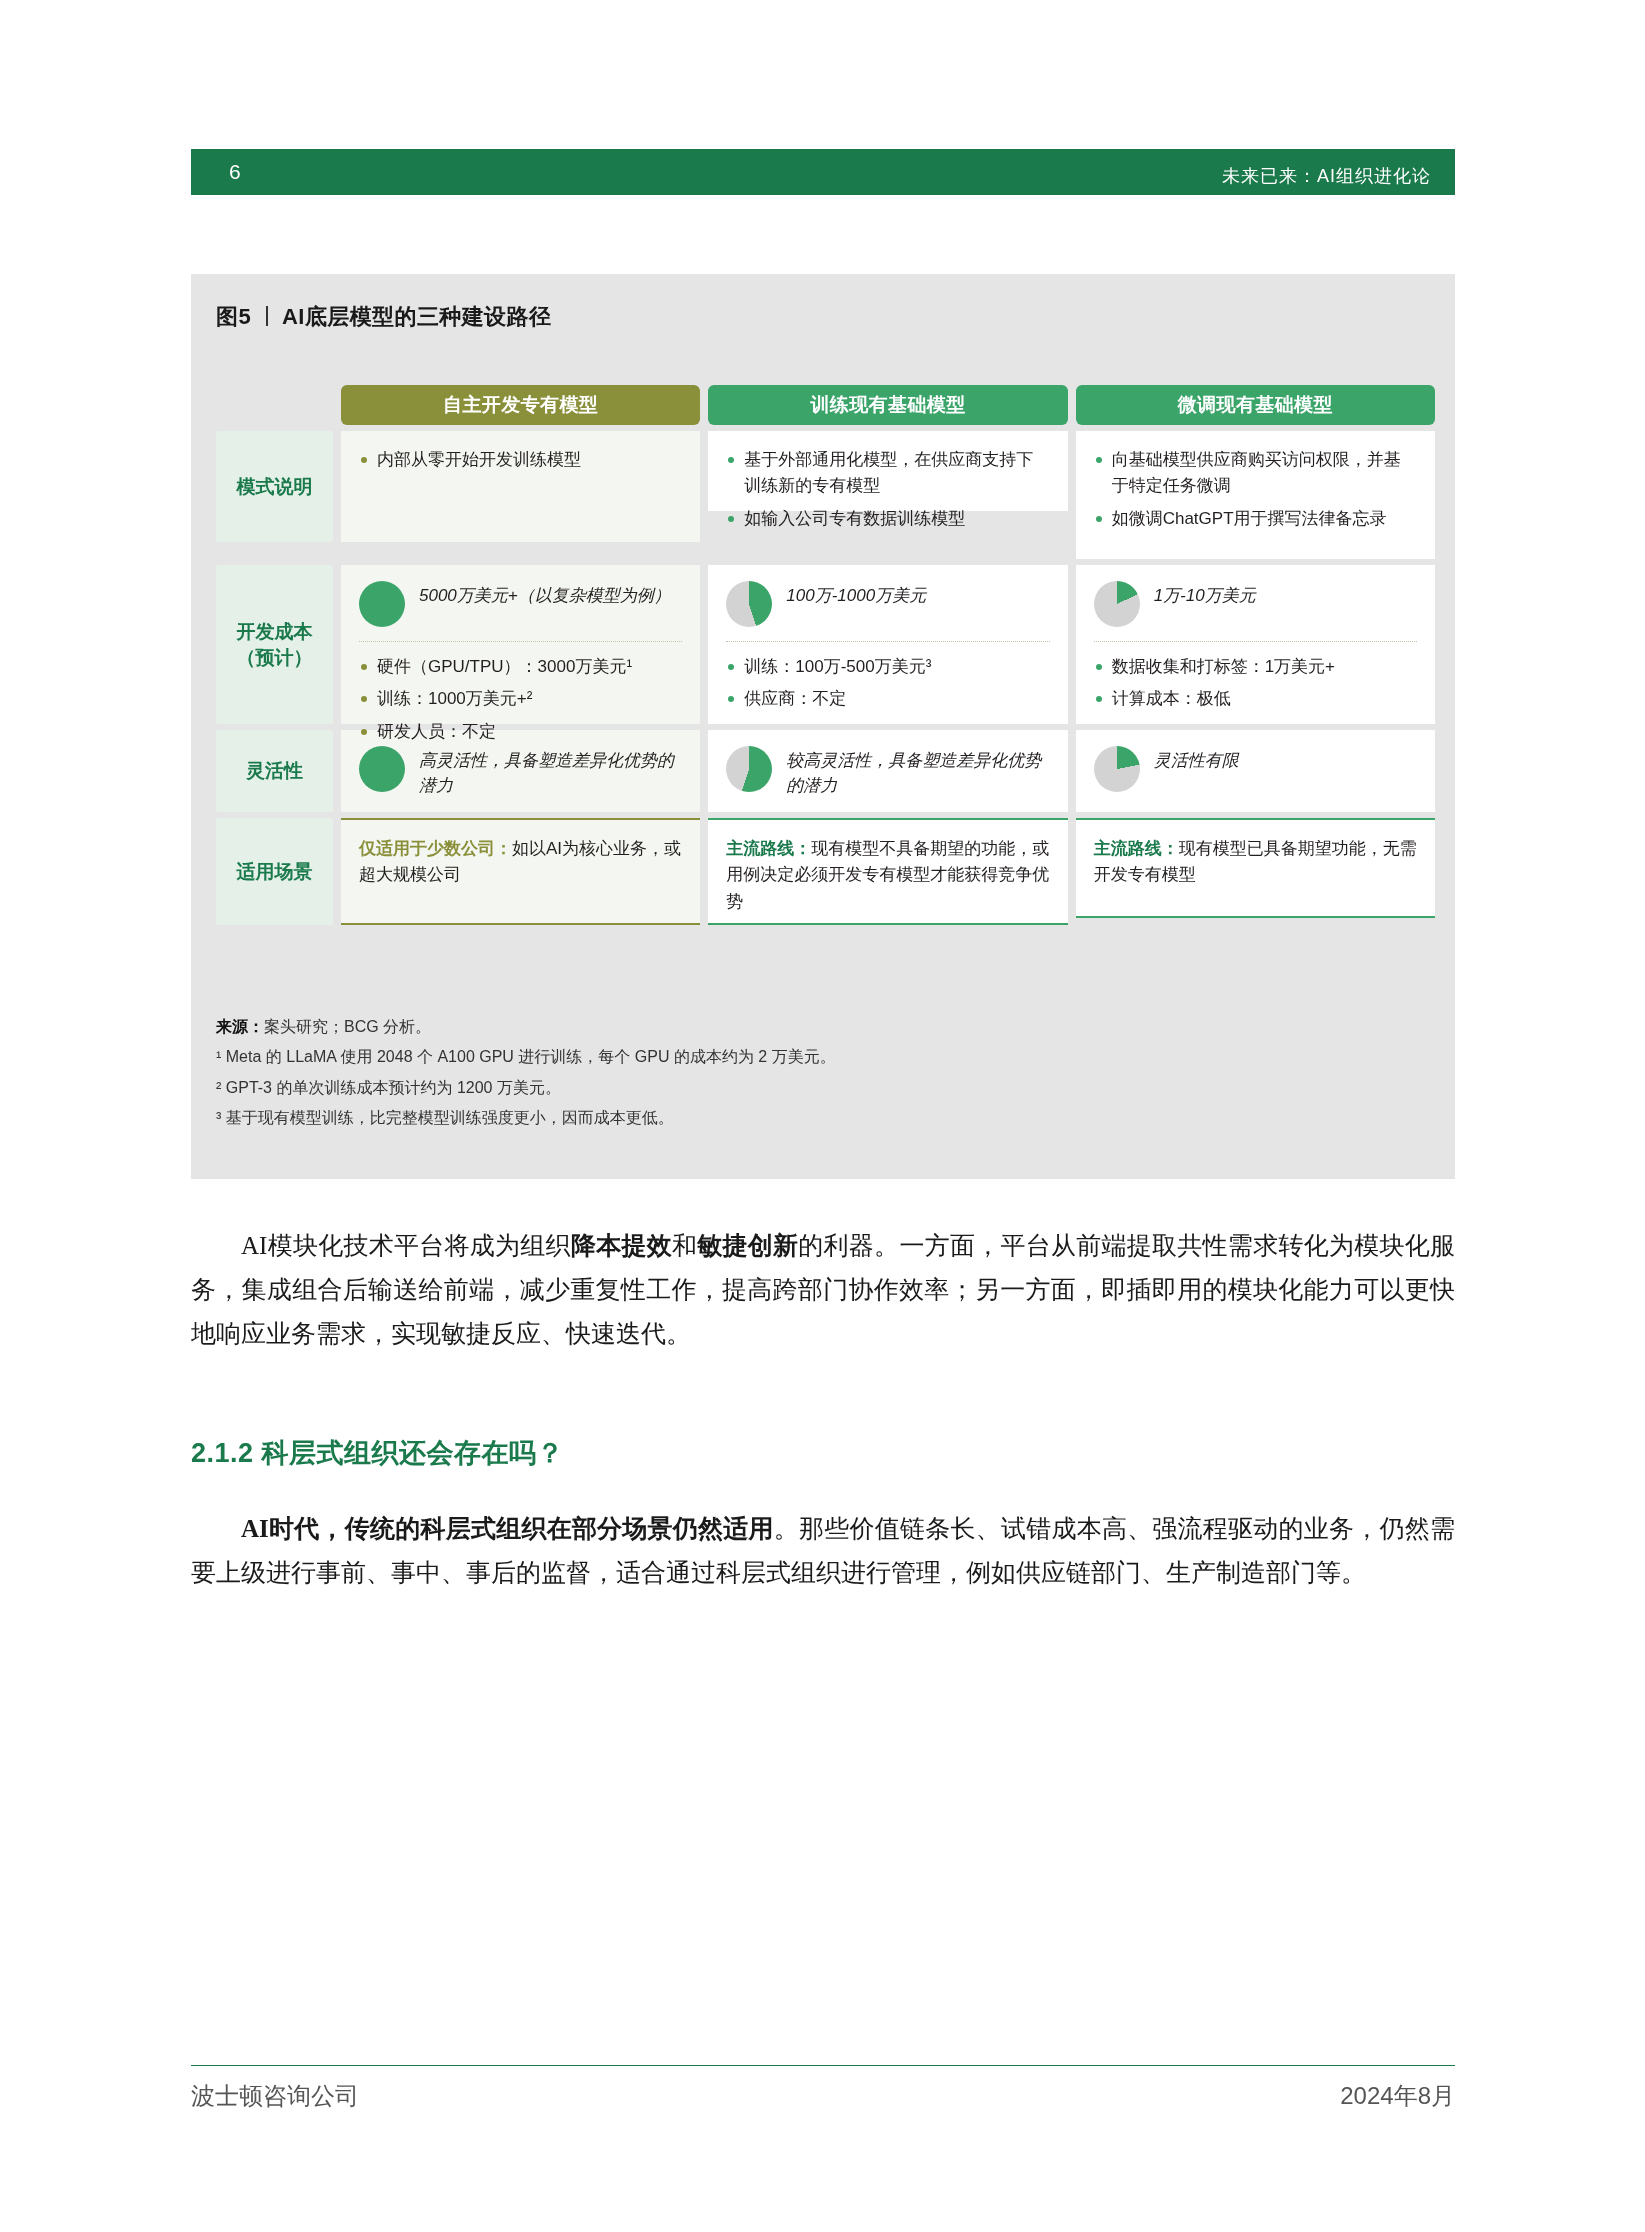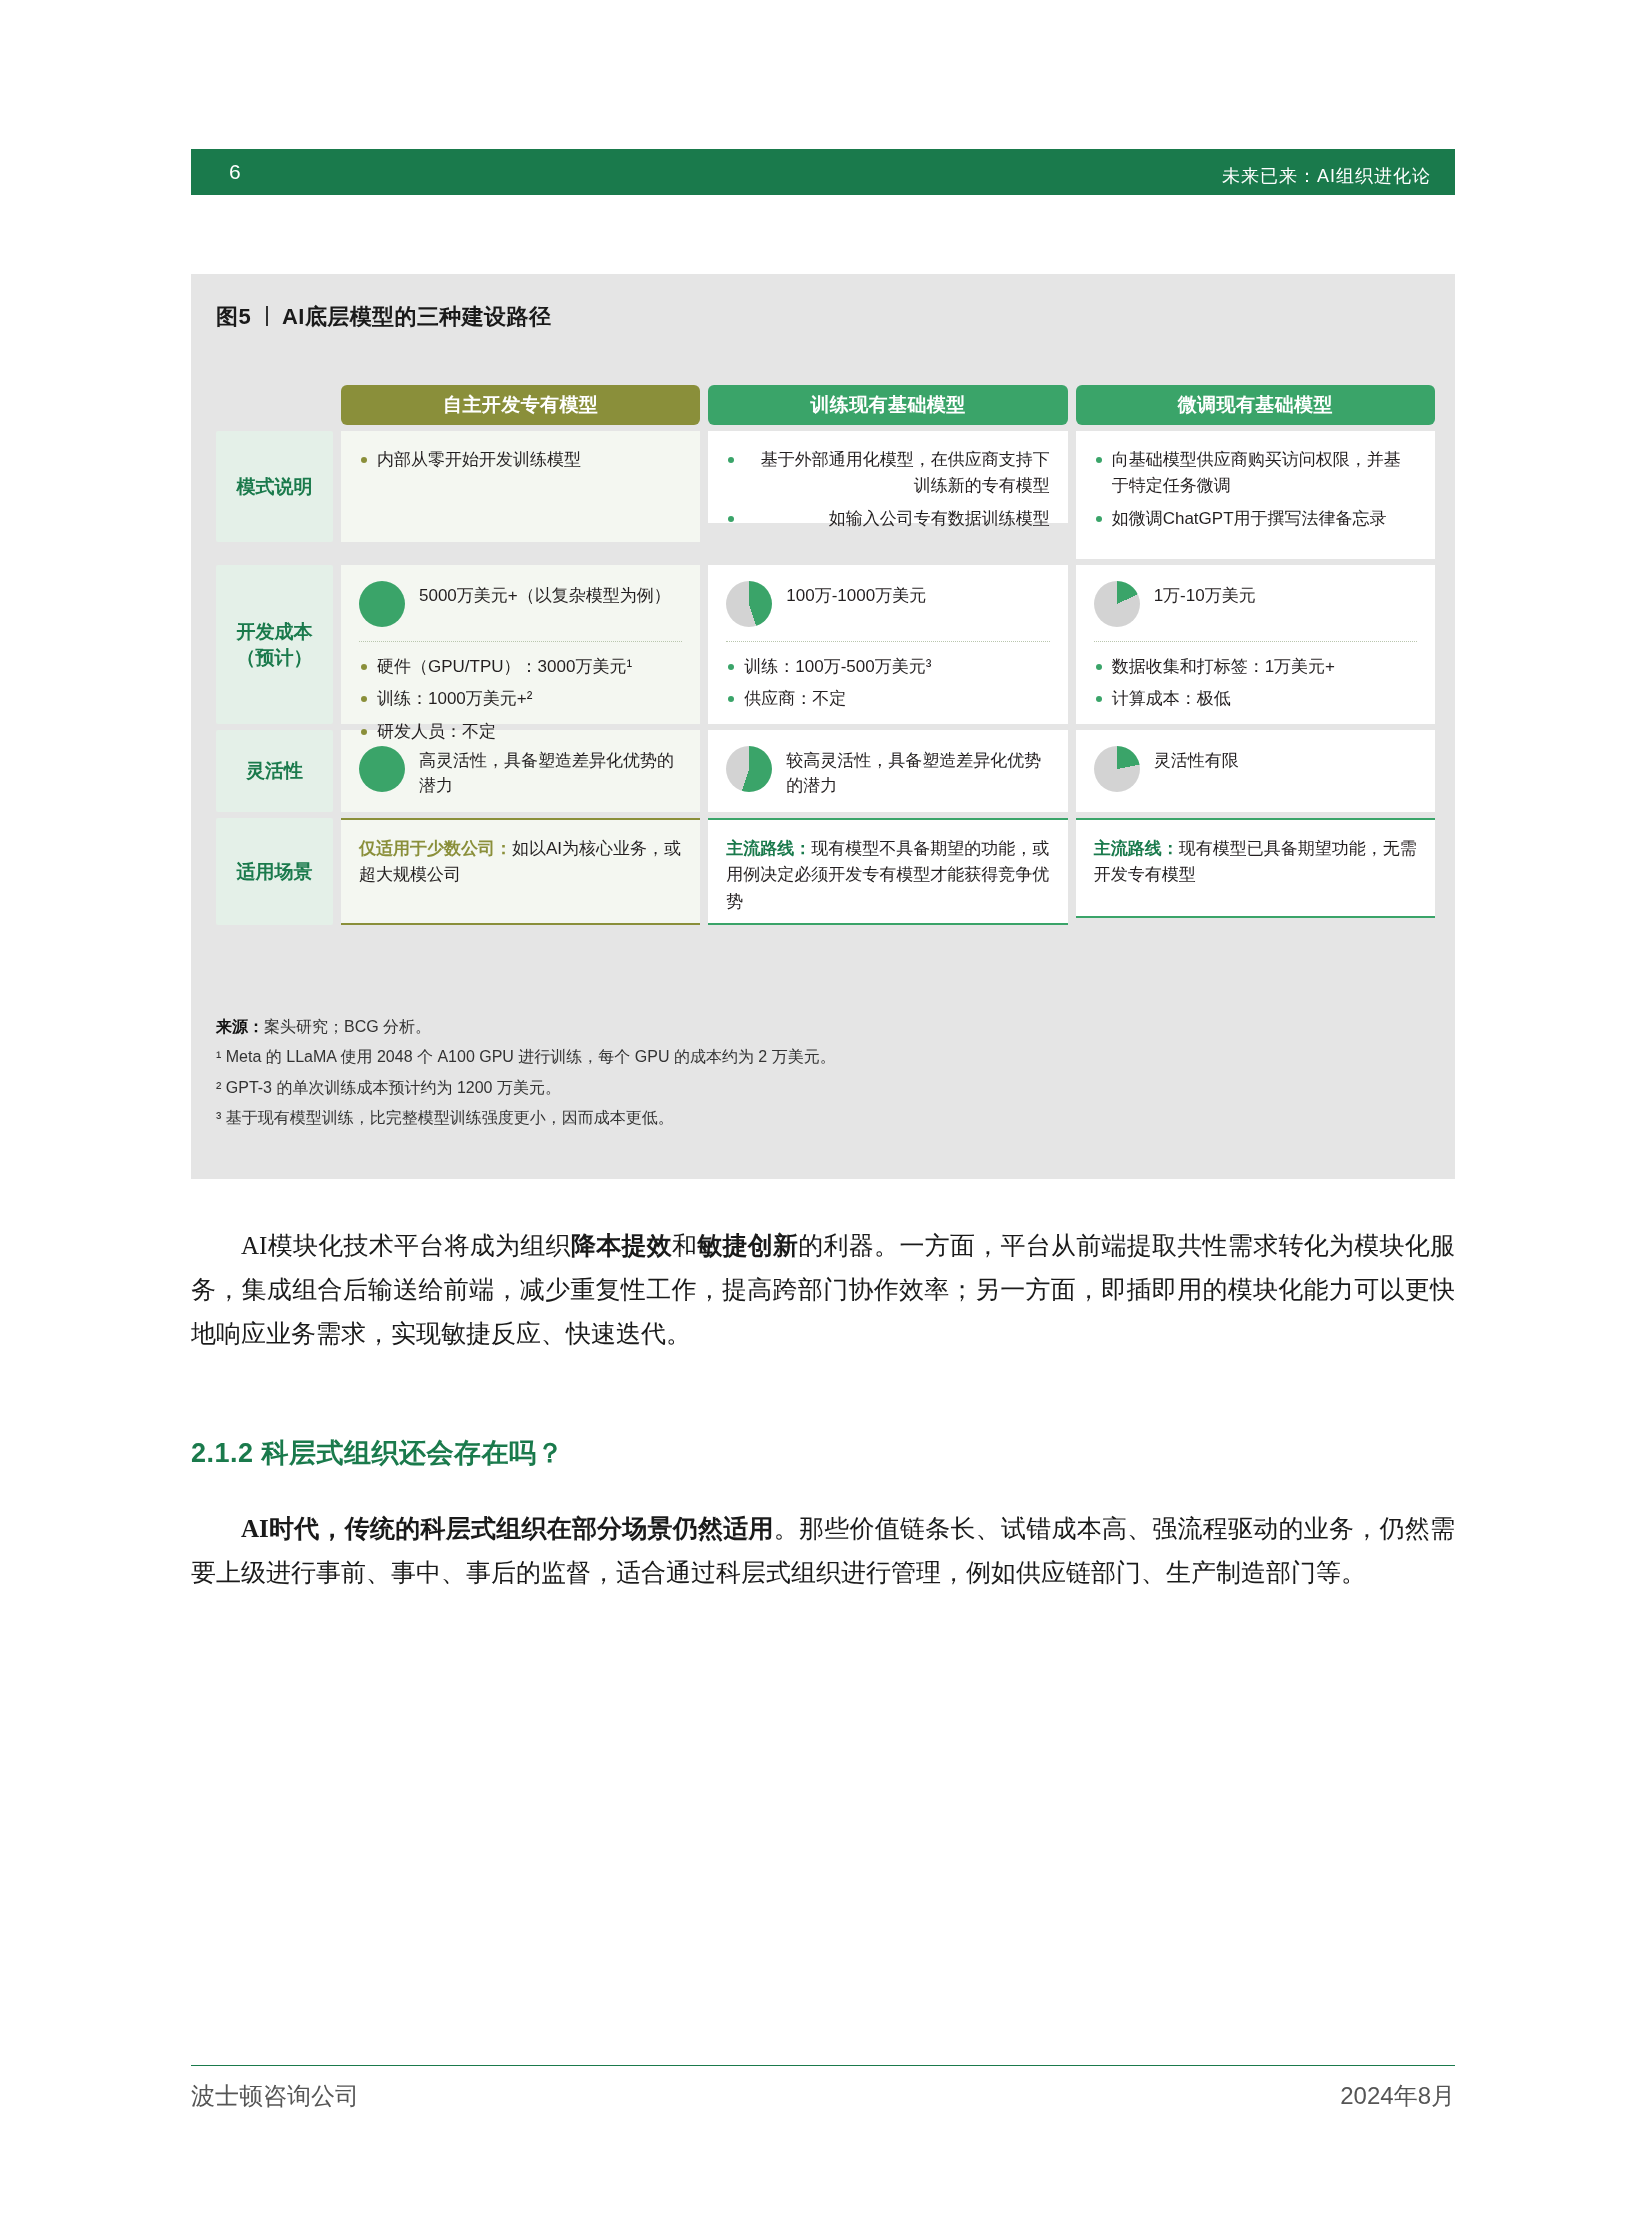--- a/index.html
+++ b/index.html
@@ -153,20 +153,21 @@
     border-radius: 50%;
     background: #3aa469;
   }
   .bullet.olive::before { background: #8a8f3a; }
 
   .pie-row {
     display: flex;
     align-items: flex-start;
     gap: 14px;
     margin-bottom: 14px;
+    font-style: italic;
   }
   .pie {
     width: 46px;
     height: 46px;
     border-radius: 50%;
     flex: 0 0 auto;
   }
   .pie-label {
     font-size: 17px;
     line-height: 1.45;
@@ -269,21 +270,21 @@
         <div class="col-head" style="flex:1;background:#8a8f3a;">自主开发专有模型</div>
         <div class="col-head" style="flex:1;background:#3aa469;">训练现有基础模型</div>
         <div class="col-head" style="flex:1;background:#3aa469;">微调现有基础模型</div>
       </div>
 
       <div class="grid-row">
         <div class="row-label" style="flex:0 0 117px;height:111px;">模式说明</div>
         <div class="cell c1" style="height:111px;">
           <div class="bullet olive">内部从零开始开发训练模型</div>
         </div>
-        <div class="cell c2" style="height:92px;text-align:right;">
+        <div class="cell c2" style="height:80px;">
           <div class="bullet">基于外部通用化模型，在供应商支持下训练新的专有模型</div>
           <div class="bullet">如输入公司专有数据训练模型</div>
         </div>
         <div class="cell c3" style="height:128px;">
           <div class="bullet">向基础模型供应商购买访问权限，并基于特定任务微调</div>
           <div class="bullet">如微调ChatGPT用于撰写法律备忘录</div>
         </div>
       </div>
 
       <div class="grid-row">

